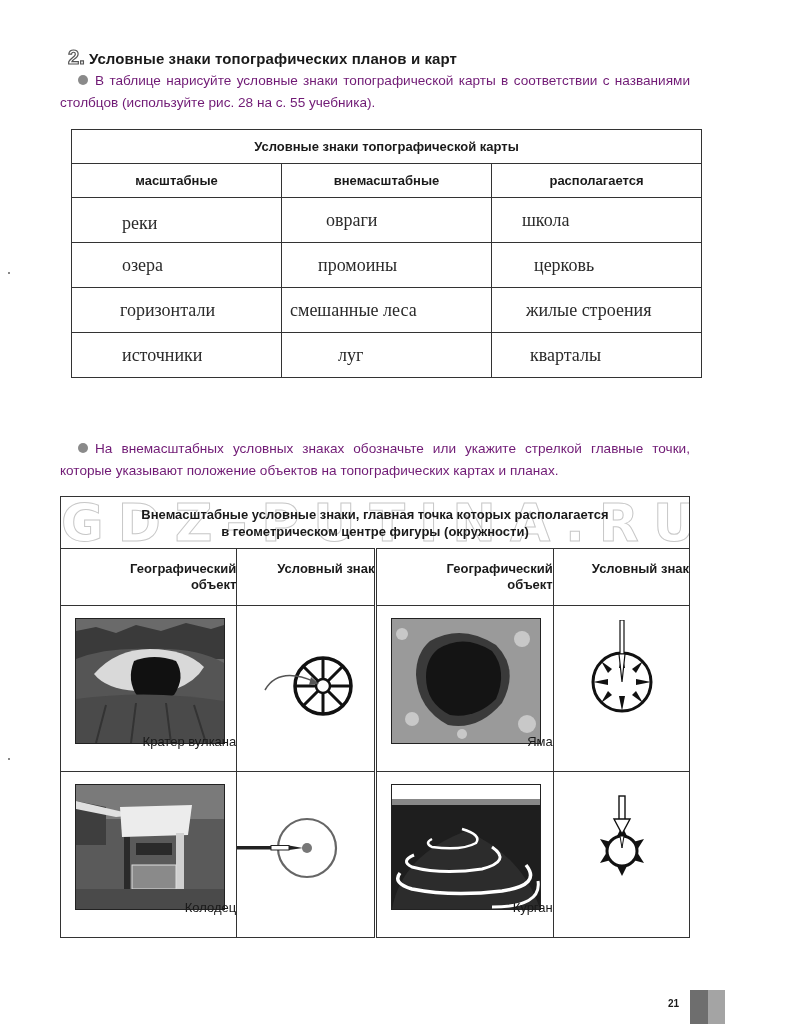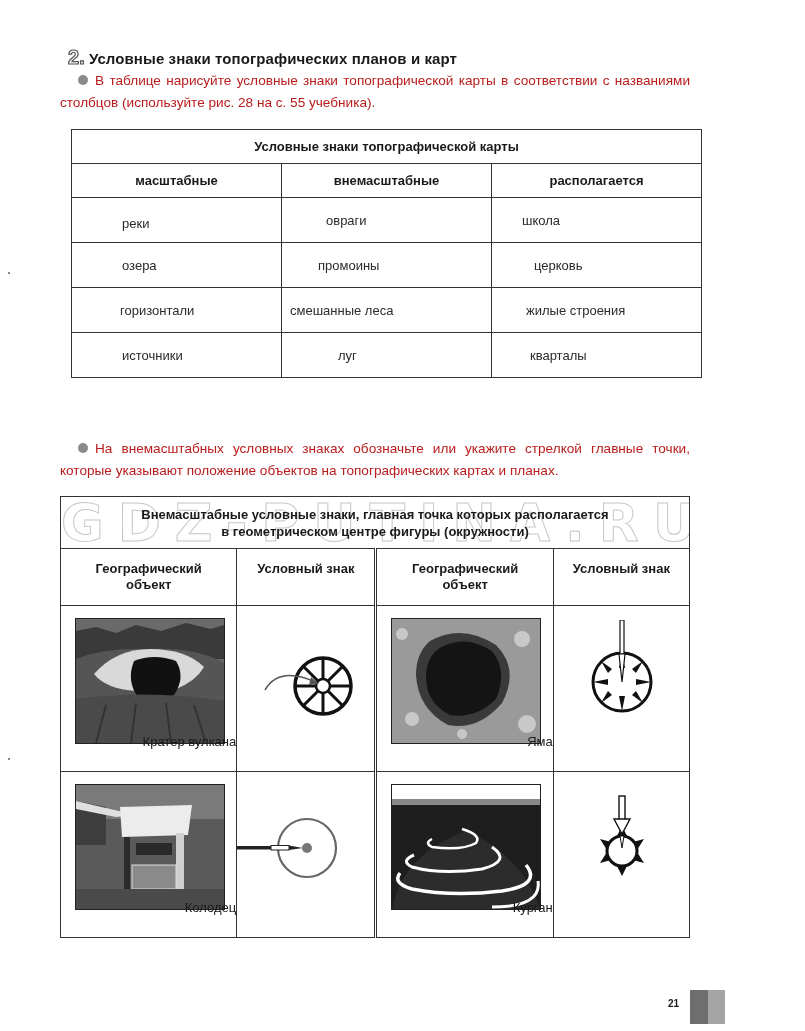--- a/index.html
+++ b/index.html
@@ -3,41 +3,41 @@
 <meta charset="utf-8">
 <style>
   html, body { margin: 0; padding: 0; background: #ffffff; }
   body { width: 805px; height: 1031px; position: relative; overflow: hidden;
          font-family: "Liberation Sans", "DejaVu Sans", sans-serif; color: #1a1a1a; }
   .abs { position: absolute; }
 
   .section-title { left: 68px; top: 46px; font-size: 15px; font-weight: bold; letter-spacing: 0.1px; white-space: nowrap; text-align: right; }
   .section-num { font-size: 20px; font-weight: bold; color: #ffffff;
                  -webkit-text-stroke: 1.2px #555; margin-right: 4px; }
-  .para { font-size: 13.6px; line-height: 22px; color: #b91c1c; }
+  .para { font-size: 13.6px; line-height: 22px; color: #701a75; }
   .bullet { display: inline-block; width: 10px; height: 10px; border-radius: 50%;
             background: #8a8a8a; margin-right: 7px; vertical-align: 0px; }
   .p1 { left: 60px; top: 70px; width: 630px; text-indent: 18px; text-align: justify; }
   .p2 { left: 60px; top: 438px; width: 630px; text-indent: 18px; text-align: justify; }
 
   
   table { border-collapse: collapse; }
   .t1 { left: 71px; top: 129px; width: 631px; }
   .t1 td, .t1 th { border: 1px solid #333; padding: 0; }
   .t1 .cap { height: 33px; font-size: 13px; font-weight: bold; text-align: center; }
   .t1 .colh { height: 33px; font-size: 13px; font-weight: bold; text-align: center; width: 33.33%; }
-  .t1 .cell { height: 44px; font-family: Liberation Sans, sans-serif;
-              font-size: 13px; color: #2a2a2a; vertical-align: middle; }
+  .t1 .cell { height: 44px; font-family: Liberation Serif, serif;
+              font-size: 18px; color: #2a2a2a; vertical-align: middle; }
   .t1 .cell span { display: inline-block; }
 
   
   .t2 { left: 60px; top: 496px; width: 630px; }
   .t2 td, .t2 th { border: 1px solid #333; padding: 0; }
   .t2 .cap { height: 51px; font-size: 13px; font-weight: bold; text-align: center; line-height: 17px; position: relative; }
-  .t2 .colh { height: 44px; font-size: 13px; font-weight: bold; text-align: center; line-height: 16px; border-radius: 26px; }
+  .t2 .colh { height: 44px; font-size: 13px; font-weight: bold; text-align: right; line-height: 16px; border-radius: 26px; }
   .t2 .row { height: 165px; vertical-align: top; position: relative; }
   .t2 .mid { border-left: 3px double #333; }
   .photo-wrap { position: relative; width: 100%; height: 100%; }
   .photo { position: absolute; left: 14px; top: 12px; width: 148px; height: 124px; border: 1px solid #222; overflow: hidden; }
   .caption { position: absolute; left: 0; right: 0; bottom: 22px; text-align: right; font-size: 13px; }
   .sym { position: absolute; }
 
   .watermark { position: absolute; left: 0; top: 2px; width: 100%; height: 48px; pointer-events: none;
                font-family: "DejaVu Sans", sans-serif; font-size: 52px; font-weight: bold; letter-spacing: 14px;
                color: transparent; -webkit-text-stroke: 1px #c8c8c8; white-space: nowrap; overflow: hidden; line-height: 48px; }

